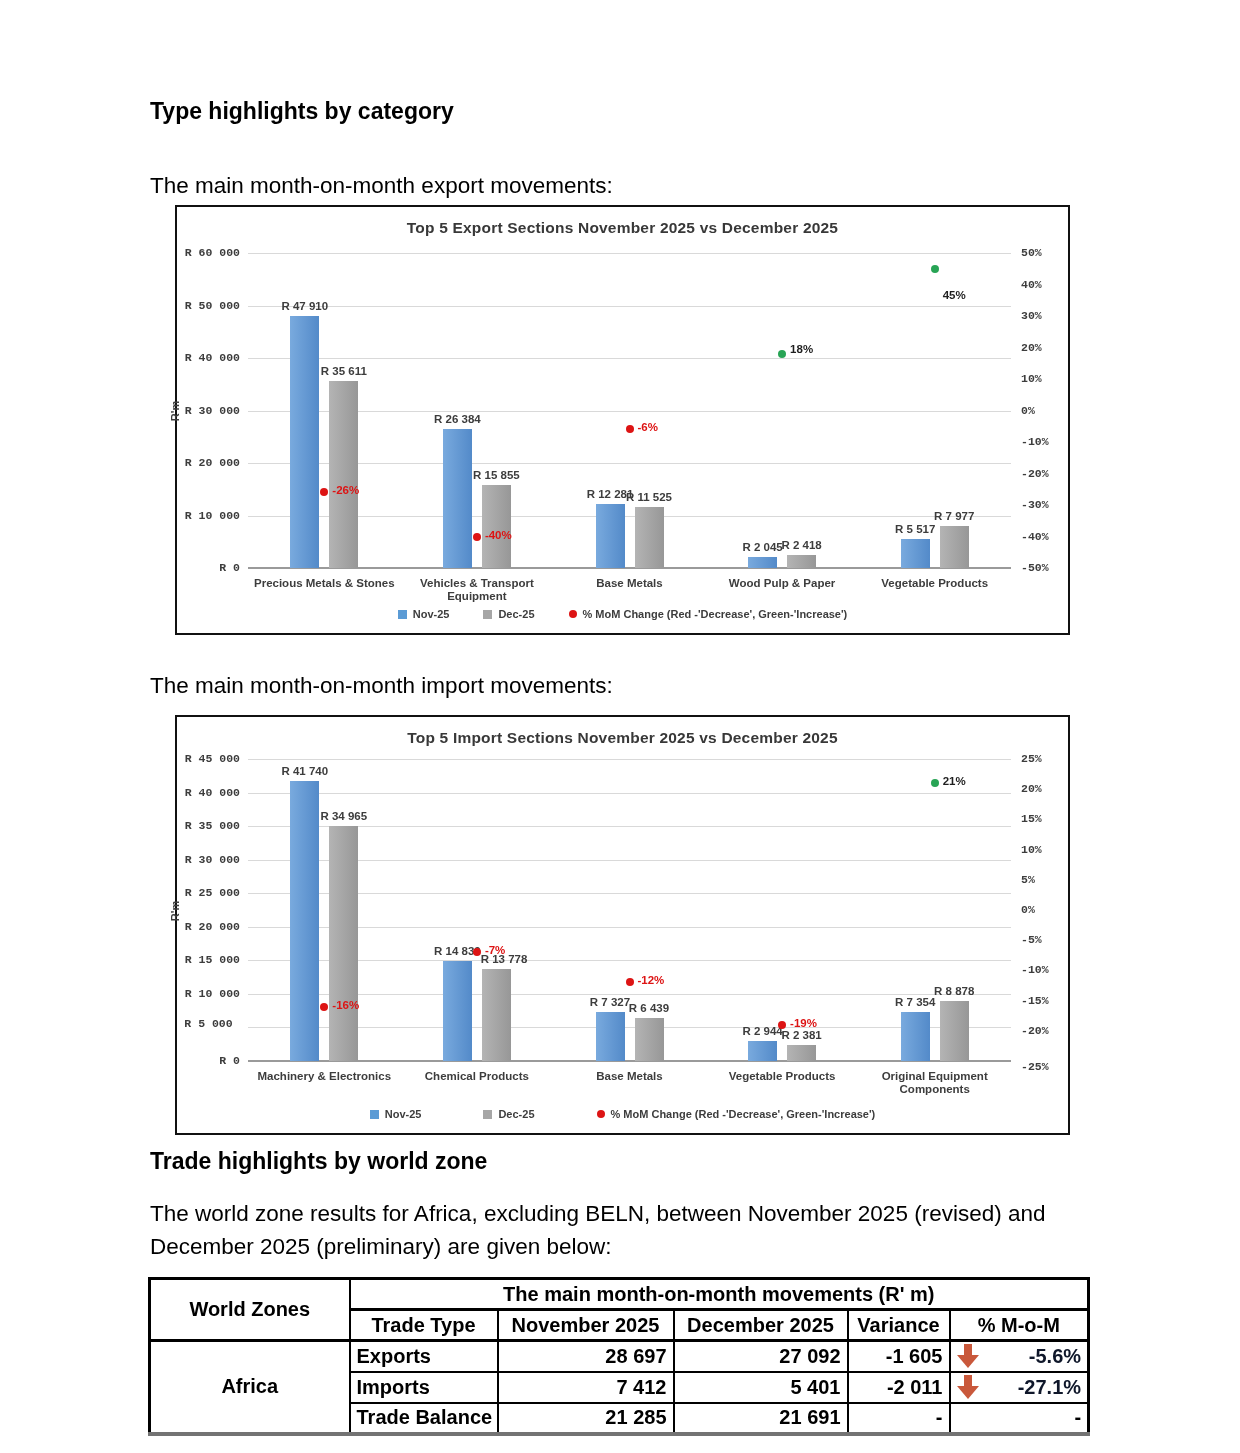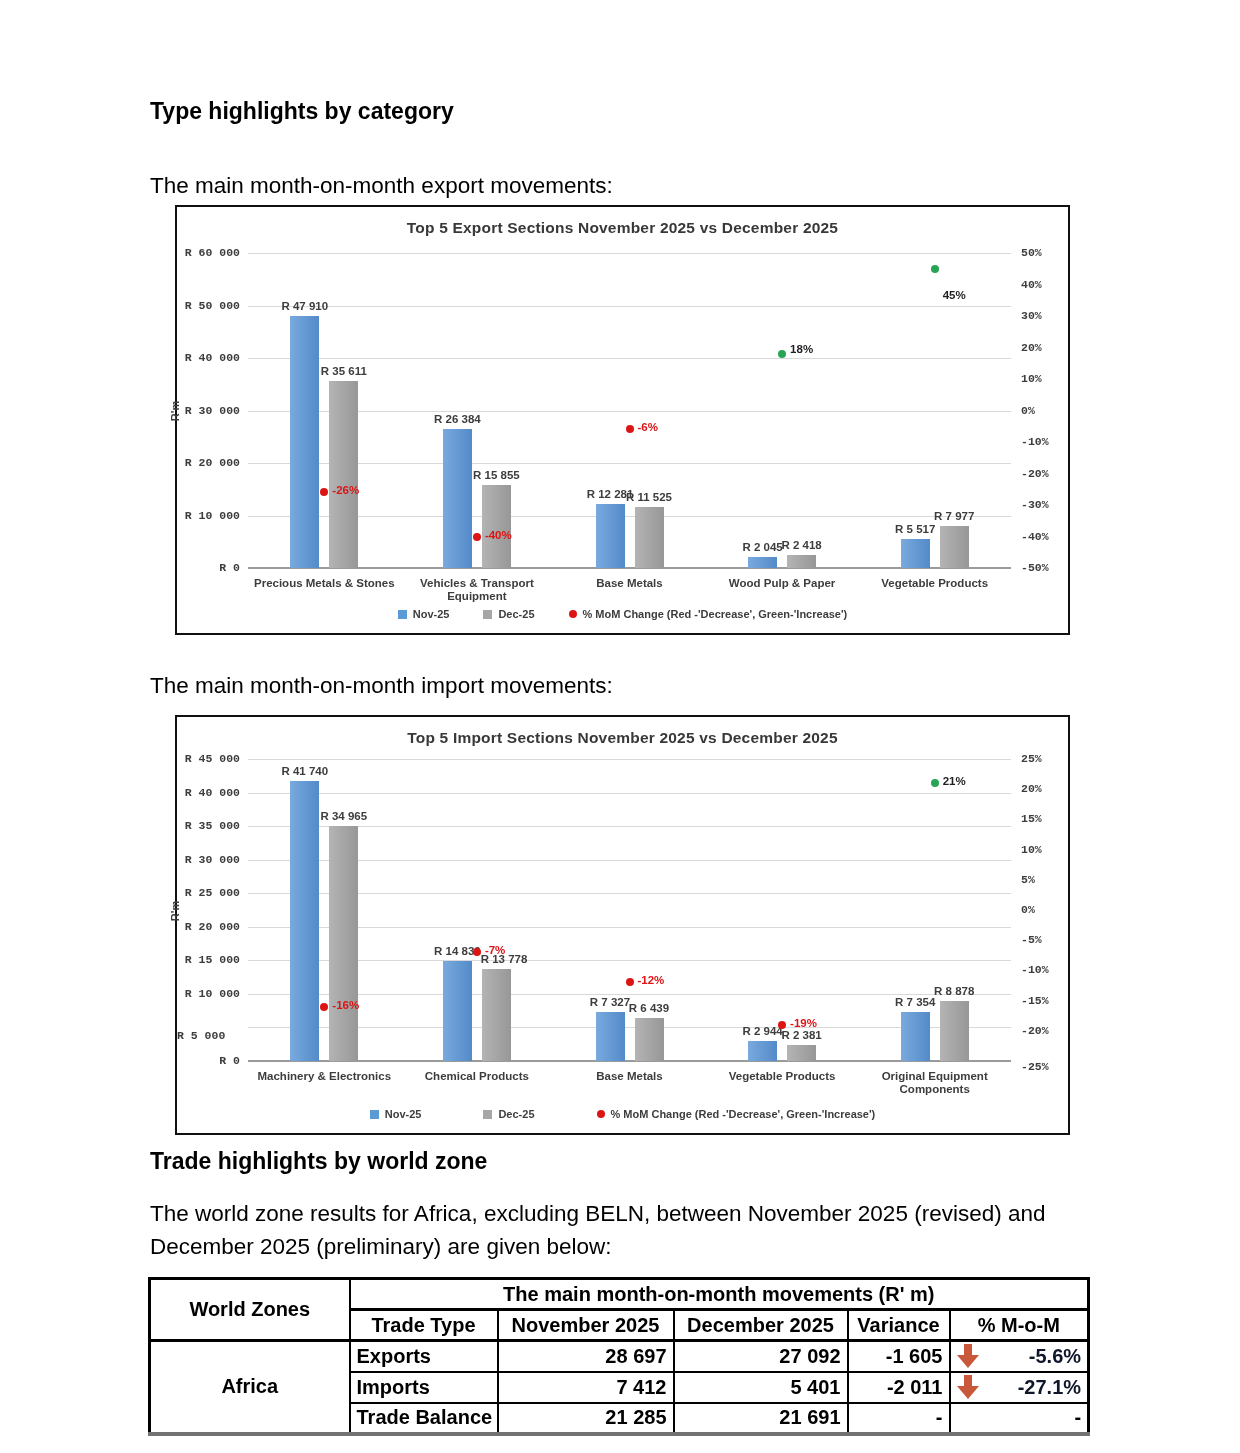--- a/index.html
+++ b/index.html
@@ -195,21 +195,21 @@
       <div class="tick-label" style="top: 135.667px; left: 0px; width: 63px; text-align: right;">R 30 000</div>
       <div class="gridline" style="left: 71px; top: 176.222px; width: 763px;"></div>
       <div class="tick-label" style="top: 169.222px; left: 0px; width: 63px; text-align: right;">R 25 000</div>
       <div class="gridline" style="left: 71px; top: 209.778px; width: 763px;"></div>
       <div class="tick-label" style="top: 202.778px; left: 0px; width: 63px; text-align: right;">R 20 000</div>
       <div class="gridline" style="left: 71px; top: 243.333px; width: 763px;"></div>
       <div class="tick-label" style="top: 236.333px; left: 0px; width: 63px; text-align: right;">R 15 000</div>
       <div class="gridline" style="left: 71px; top: 276.889px; width: 763px;"></div>
       <div class="tick-label" style="top: 269.889px; left: 0px; width: 63px; text-align: right;">R 10 000</div>
       <div class="gridline" style="left: 71px; top: 310.444px; width: 763px;"></div>
-      <div class="tick-label" style="top: 312px; left: 0px; width: 63px; text-align: left;">R 5 000</div>
+      <div class="tick-label" style="top: 300px; left: 0px; width: 63px; text-align: center;">R 5 000</div>
       <div class="axisline" style="left: 71px; top: 343px; width: 763px;"></div>
       <div class="tick-label" style="top: 337px; left: 0px; width: 63px; text-align: right;">R 0</div>
       <div class="tick-label" style="top: 35px; left: 844px;">25%</div>
       <div class="tick-label" style="top: 65.2px; left: 844px;">20%</div>
       <div class="tick-label" style="top: 95.4px; left: 844px;">15%</div>
       <div class="tick-label" style="top: 125.6px; left: 844px;">10%</div>
       <div class="tick-label" style="top: 155.8px; left: 844px;">5%</div>
       <div class="tick-label" style="top: 186px; left: 844px;">0%</div>
       <div class="tick-label" style="top: 216.2px; left: 844px;">-5%</div>
       <div class="tick-label" style="top: 246.4px; left: 844px;">-10%</div>

